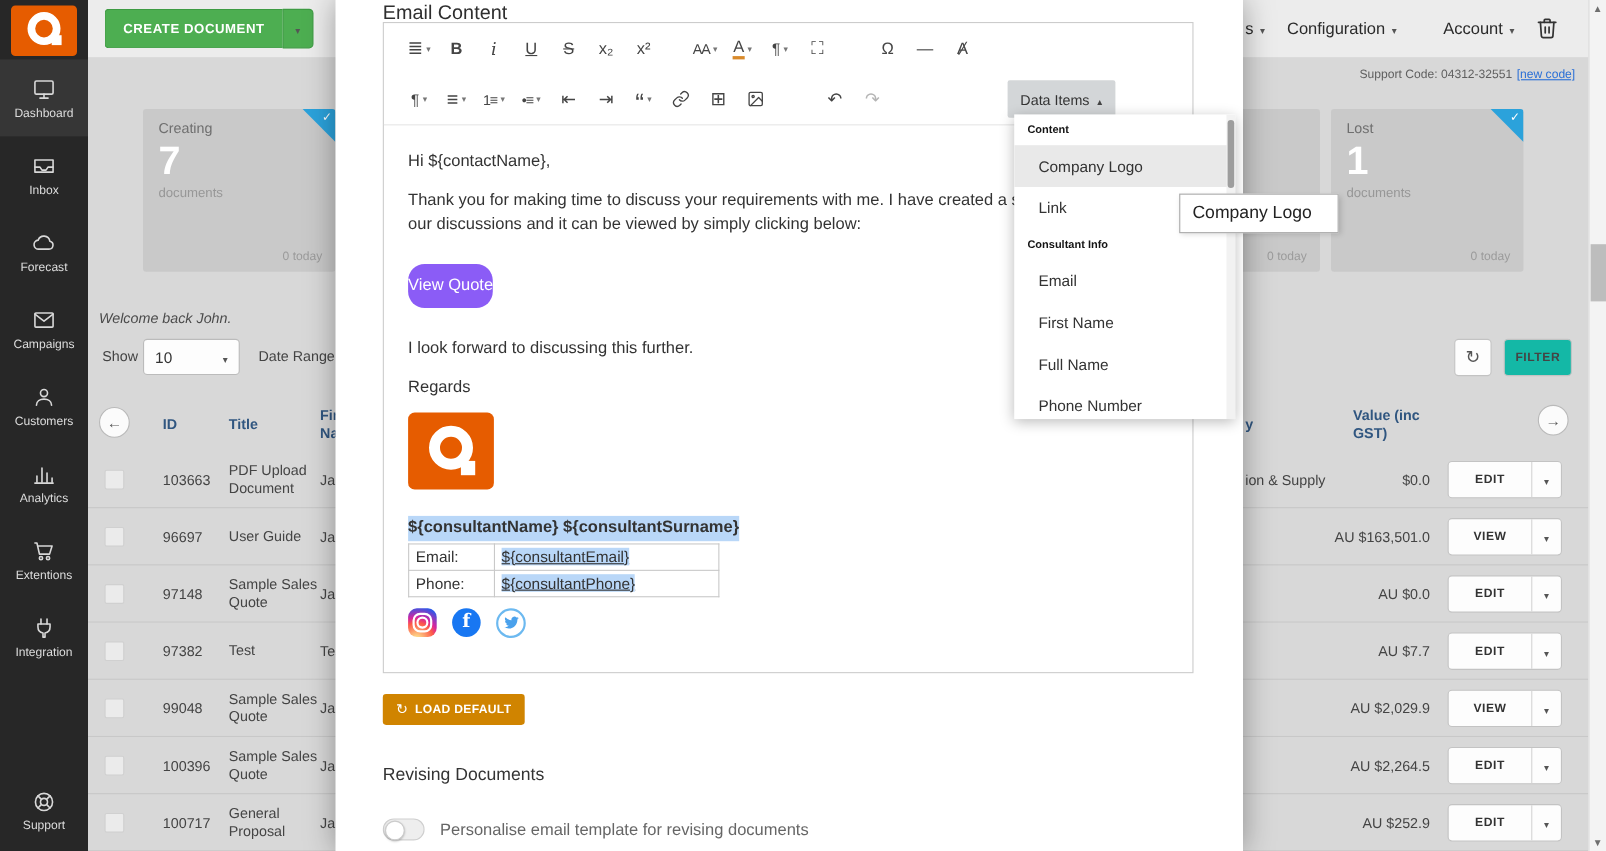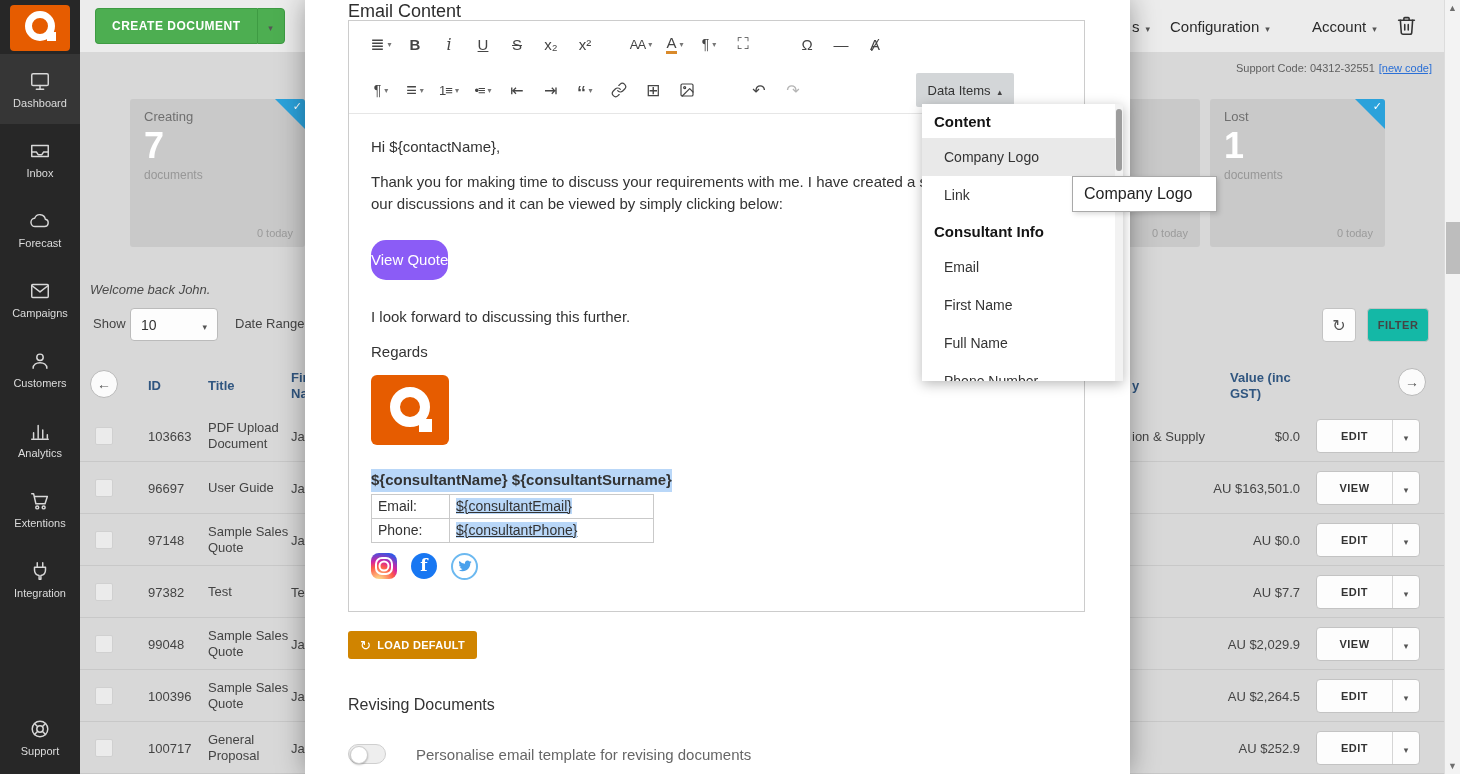--- a/index.html
+++ b/index.html
@@ -121,28 +121,28 @@
 .ig{width:26px;height:26px;border-radius:8px;background:radial-gradient(circle at 30% 110%,#fdf497 0%,#fd5949 45%,#d6249f 60%,#285AEB 90%);position:relative;cursor:pointer}
 .ig::before{content:"";position:absolute;inset:4px;border:2px solid #fff;border-radius:7px}
 .ig::after{content:"";position:absolute;left:50%;top:50%;width:7px;height:7px;border:2px solid #fff;border-radius:50%;transform:translate(-50%,-50%)}
 .fb{width:26px;height:26px;border-radius:50%;background:#1877F2;color:#fff;display:flex;align-items:center;justify-content:center;cursor:pointer}
 .fb::before{content:"f";font-weight:bold;font-size:17px;font-family:"DejaVu Serif",serif}
 .tw{width:27px;height:27px;border-radius:50%;background:#fff;border:2px solid #6CB9F0;display:flex;align-items:center;justify-content:center;cursor:pointer}
 .tw svg{fill:#4AA1EC}
 .load-default{position:absolute;left:43px;top:631px;height:28px;background:#D08400;border-radius:3px;color:#fff;display:flex;align-items:center;gap:6px;padding:0 12px;font-size:11px;font-weight:bold;letter-spacing:.3px;cursor:pointer}
 .load-default .rot{font-size:13px;font-weight:normal}
 .revising{position:absolute;left:43px;top:696px;font-size:16px;color:#333}
-.toggle-row{position:absolute;left:43px;top:744px;display:flex;align-items:center;gap:30px}
+.toggle-row{position:absolute;left:43px;top:744px;display:flex;align-items:center;gap:14px}
 .toggle{width:38px;height:20px;border-radius:10px;background:#eee;border:1px solid #cfcfcf;position:relative;cursor:pointer}
 .toggle::after{content:"";position:absolute;left:1px;top:1px;width:16px;height:16px;border-radius:50%;background:#fff;border:1px solid #ccc;box-shadow:0 1px 2px rgba(0,0,0,.25)}
 .toggle-label{font-size:15px;color:#666}
 
 
 .dropdown{position:absolute;left:922px;top:104px;width:201px;height:277px;background:#fff;box-shadow:0 3px 12px rgba(0,0,0,.28);z-index:30;overflow:hidden}
-.dd-header{font-weight:bold;font-size:15px;color:#141414;padding:9px 12px 8px;cursor:default}
+.dd-header{font-weight:bold;font-size:10px;color:#141414;padding:9px 12px 8px;cursor:default}
 .dd-item{font-size:14px;color:#333;padding:11px 12px 11px 22px;cursor:pointer}
 .dd-item.hl{background:#e9e9e9}
 .dd-sb{position:absolute;right:0;top:0;width:8px;height:100%;background:#f2f2f2}
 .dd-thumb{position:absolute;right:1px;top:5px;width:6px;height:62px;background:#9d9d9d;border-radius:3px;cursor:pointer}
 
 
 .tooltip{position:absolute;left:1072px;top:176px;width:145px;height:36px;background:#fff;border:1px solid #a9a9a9;box-shadow:2px 2px 5px rgba(0,0,0,.15);font-size:16px;color:#222;line-height:34px;padding-left:11px;z-index:40}
 
 
 .vscroll{position:absolute;right:0;top:0;width:16px;height:774px;background:#f3f3f3;border-left:1px solid #dcdcdc;z-index:50}

